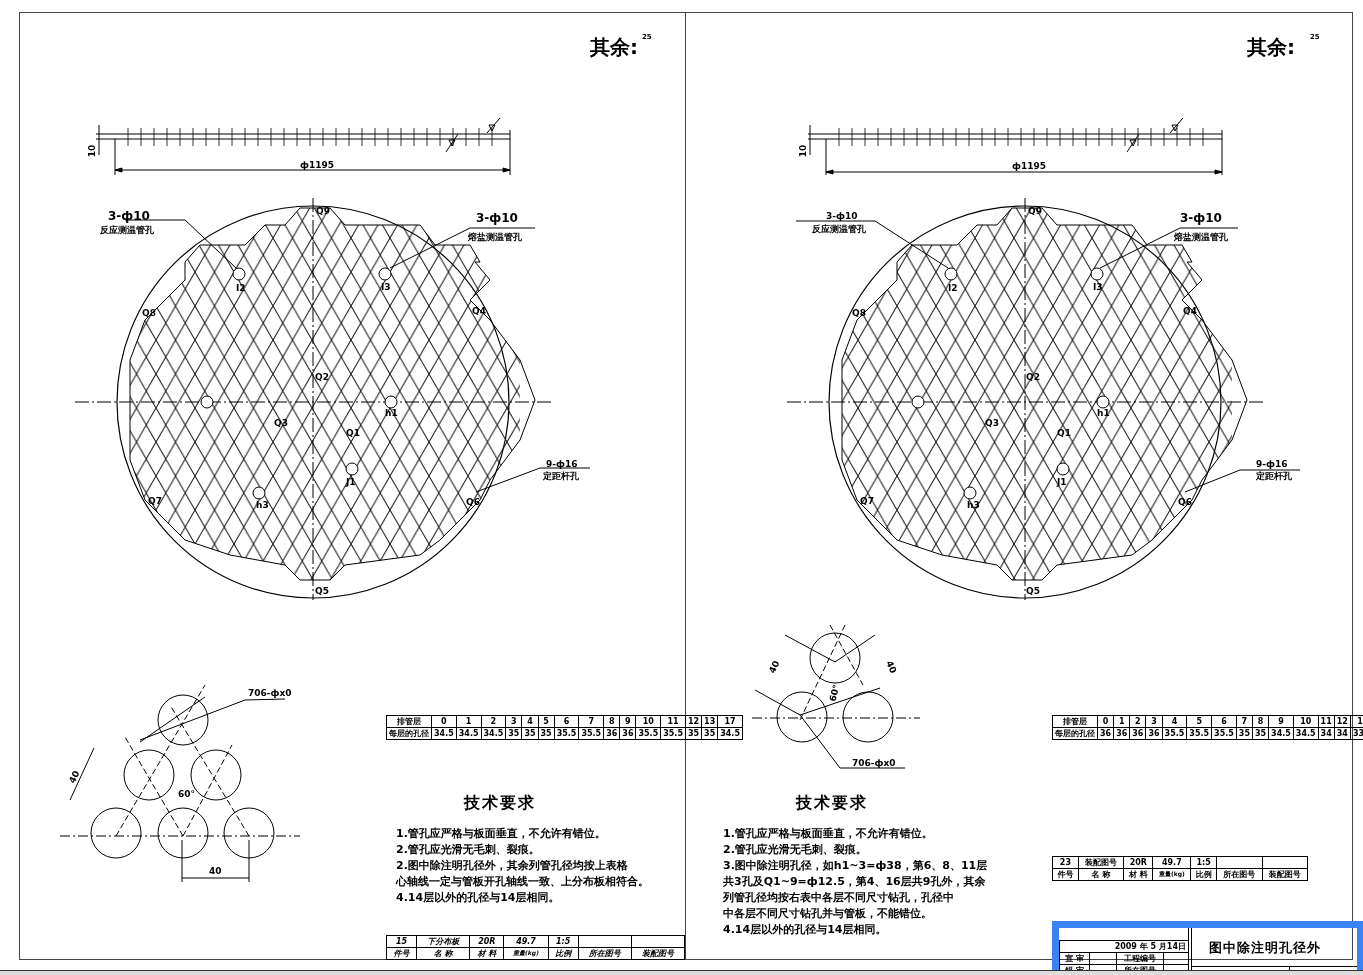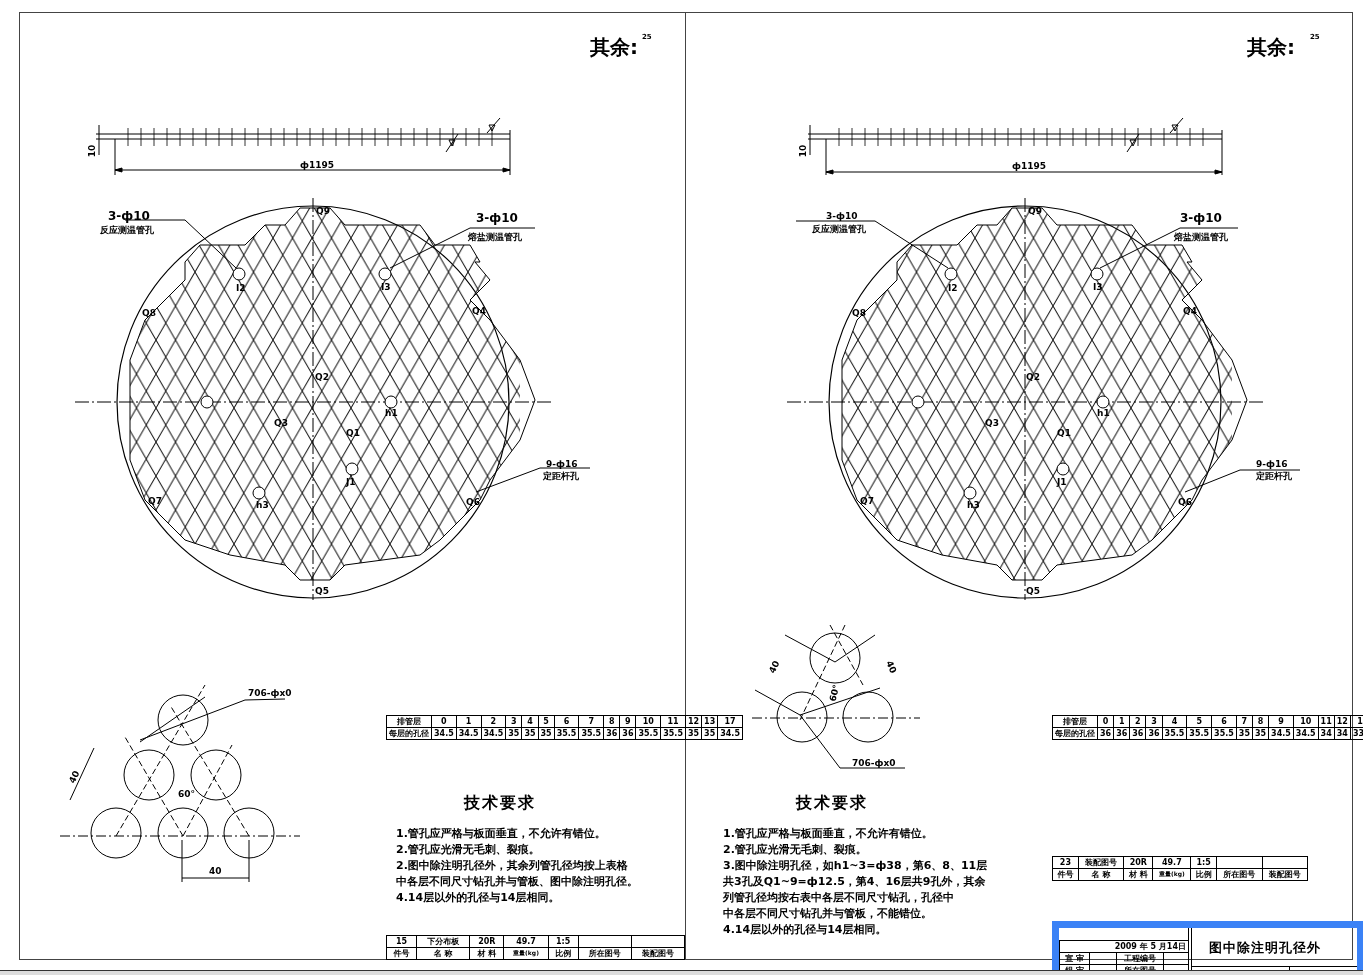--- a/index.html
+++ b/index.html
@@ -204,25 +204,25 @@
         <td>34.5</td>
   </tr>
 </tbody>
   </table>
 
 <div class="txt tr-title" style="left:464px;top:793px;">技术要求</div>
 <div class="txt tr-lines" style="left:396px;top:826px;">
   <div>1.管孔应严格与板面垂直，不允许有错位。</div>
   <div>2.管孔应光滑无毛刺、裂痕。</div>
   <div>2.图中除注明孔径外，其余列管孔径均按上表格</div>
-  <div>中各层不同尺寸钻孔并与管板、图中除注明孔径。</div>
+  <div>心轴线一定与管板开孔轴线一致、上分布板相符合。</div>
   <div>4.14层以外的孔径与14层相同。</div>
 </div>
 
-<table class="tb" style="left:386px;top:935px;width:299px;">
+<table class="tb" style="left:386px;top:935px;width:299px;font-style:italic;">
   <tbody>
       <tr>
     <td>15</td>
     <td>下分布板</td>
     <td>20R</td>
     <td>49.7</td>
     <td>1:5</td>
     <td></td>
     <td></td>
   </tr>

